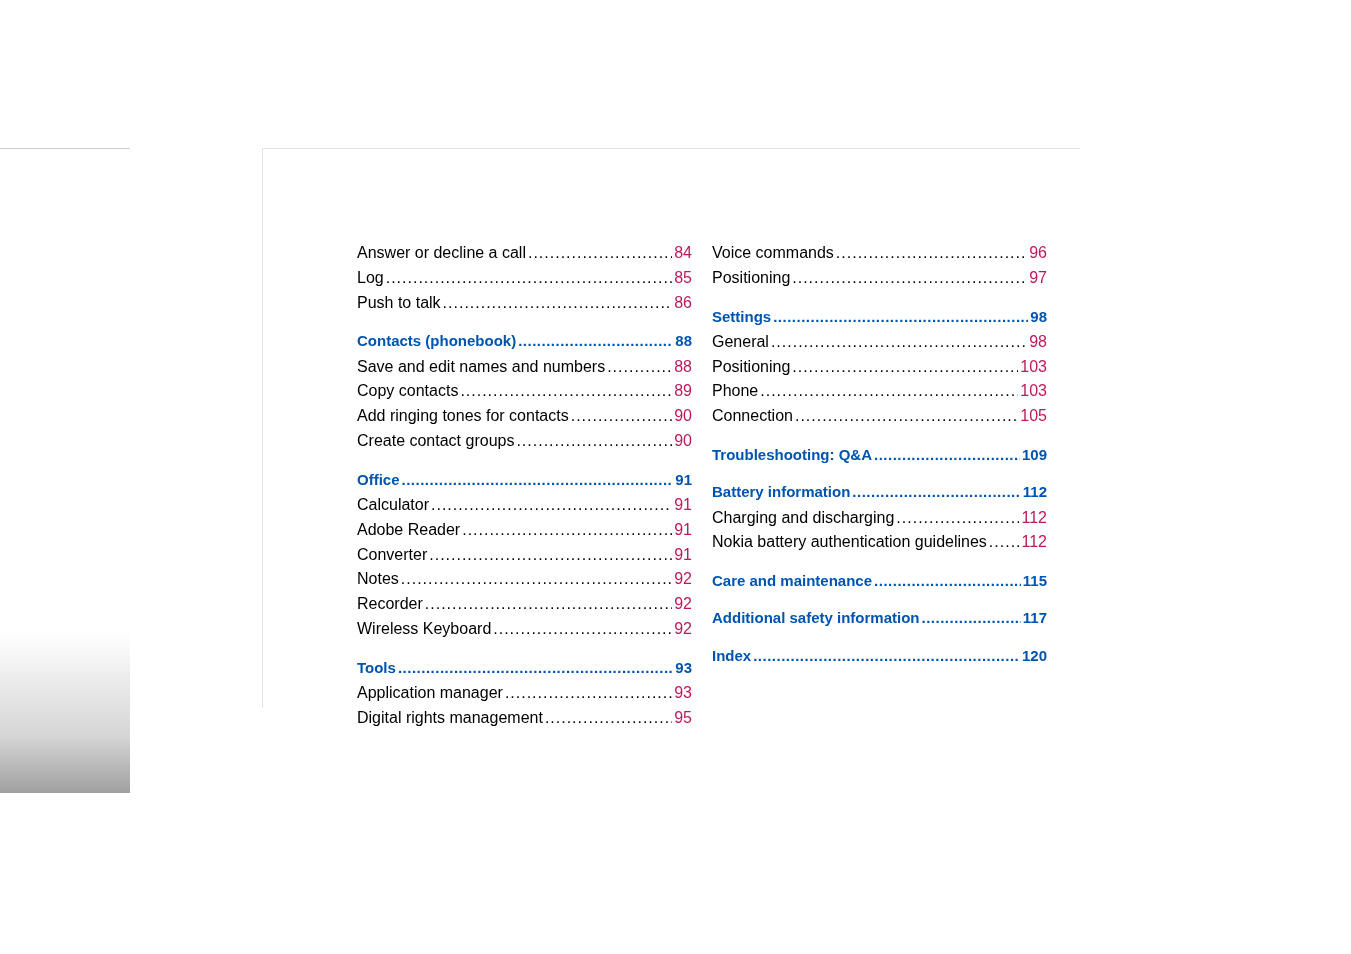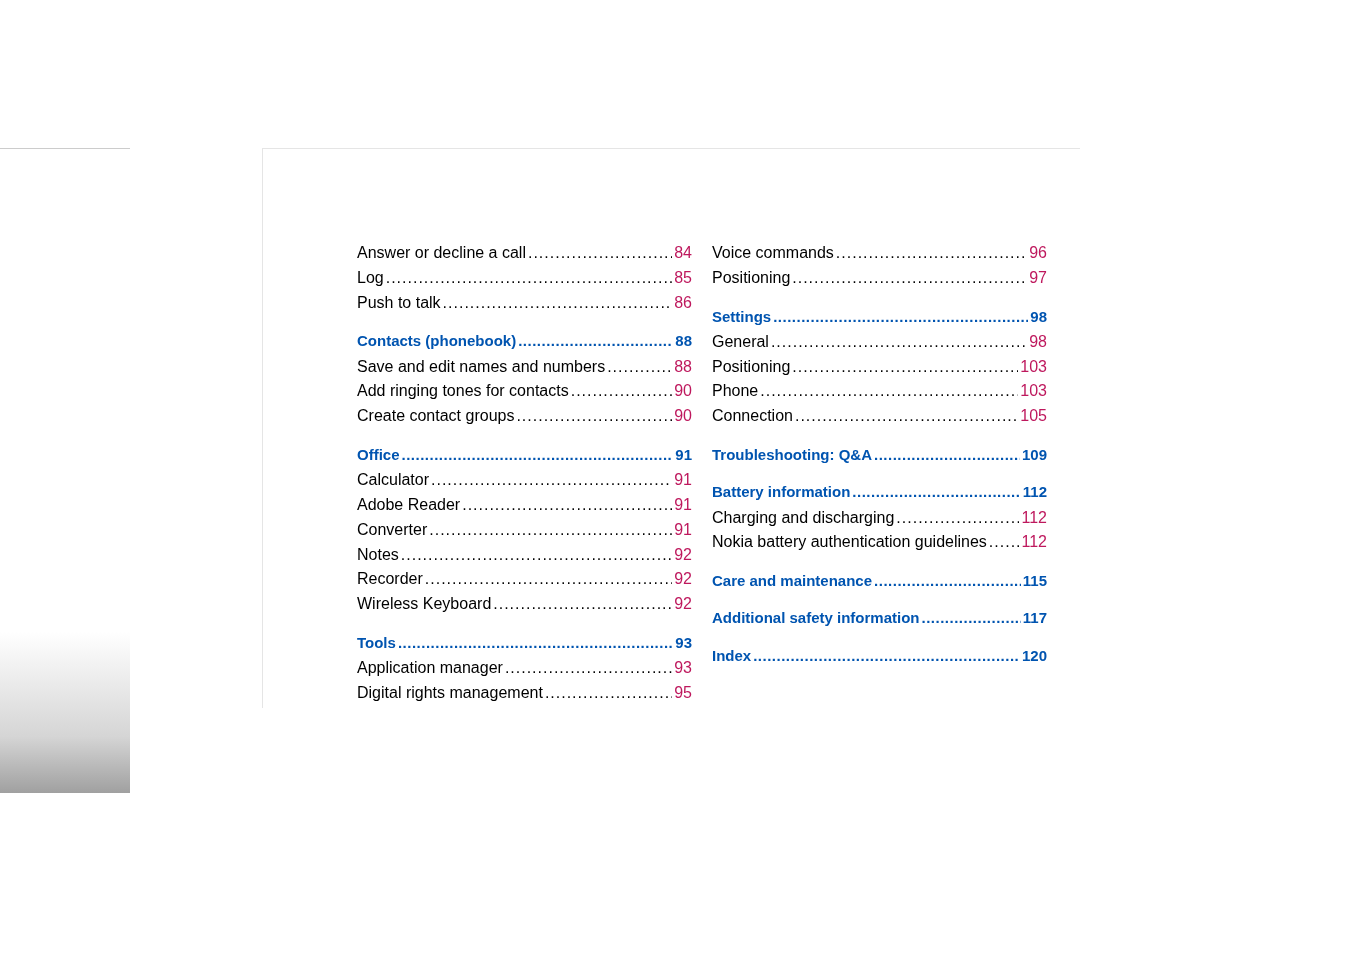--- a/index.html
+++ b/index.html
@@ -103,20 +103,25 @@
         <span class="label">Contacts (phonebook)</span>
         <span class="dots"></span>
         <span class="page-num">88</span>
       </div>
       <div class="toc-row">
         <span class="label">Save and edit names and numbers</span>
         <span class="dots"></span>
         <span class="page-num">88</span>
       </div>
       <div class="toc-row">
+        <span class="label">Copy contacts</span>
+        <span class="dots"></span>
+        <span class="page-num">89</span>
+      </div>
+      <div class="toc-row">
         <span class="label">Add ringing tones for contacts</span>
         <span class="dots"></span>
         <span class="page-num">90</span>
       </div>
       <div class="toc-row">
         <span class="label">Create contact groups</span>
         <span class="dots"></span>
         <span class="page-num">90</span>
       </div>
       <div class="toc-row section">

